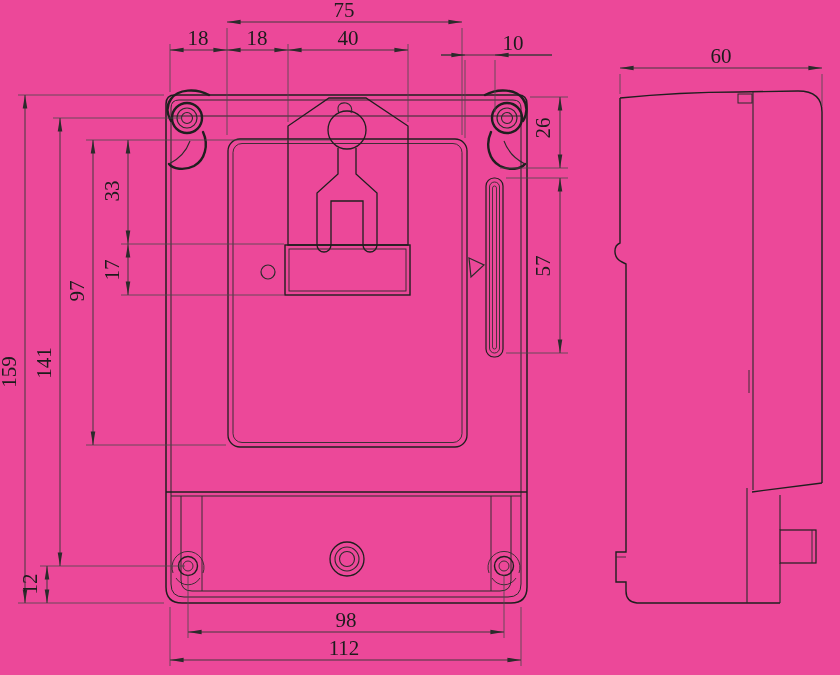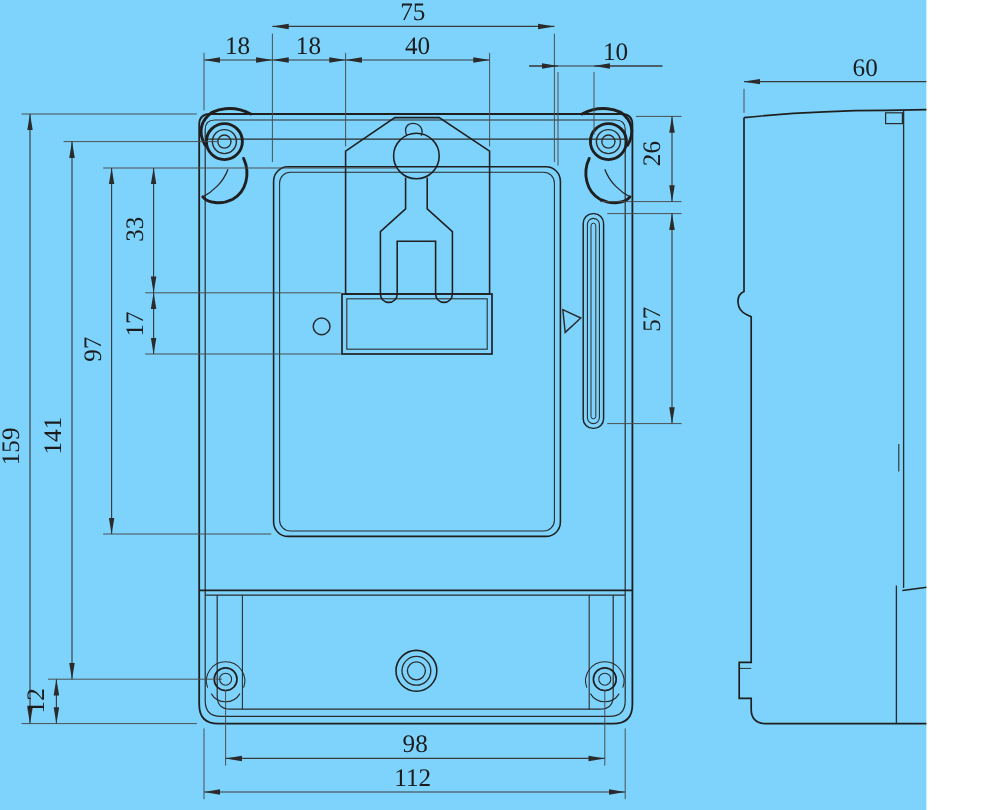--- a/index.html
+++ b/index.html
@@ -1,16 +1,16 @@
 <!DOCTYPE html>
 <html><head>
 <meta charset="utf-8">
 <style>
   html,body{margin:0;padding:0;background:#ffffff;}
-  .canvas{width:772px;height:675px;background:#7dd3fc;overflow:hidden;position:relative;}
+  .canvas{width:840px;height:675px;background:#ec4899;overflow:hidden;position:relative;}
   svg{display:block;}
   .obj{stroke:#1f1f1f;fill:none;}
   .obj2{stroke:#2b2b2b;fill:none;}
   .thick{stroke:#1f1f1f;fill:none;stroke-linecap:round;}
   .dim{stroke:#3a3a3a;fill:none;}
   .ext{stroke:#4a4a4a;fill:none;}
   .dimtxt{font-family:"Liberation Serif","DejaVu Serif",serif;font-size:21px;fill:#1c1c1c;}
   text{user-select:none;}
 </style>
 </head>

